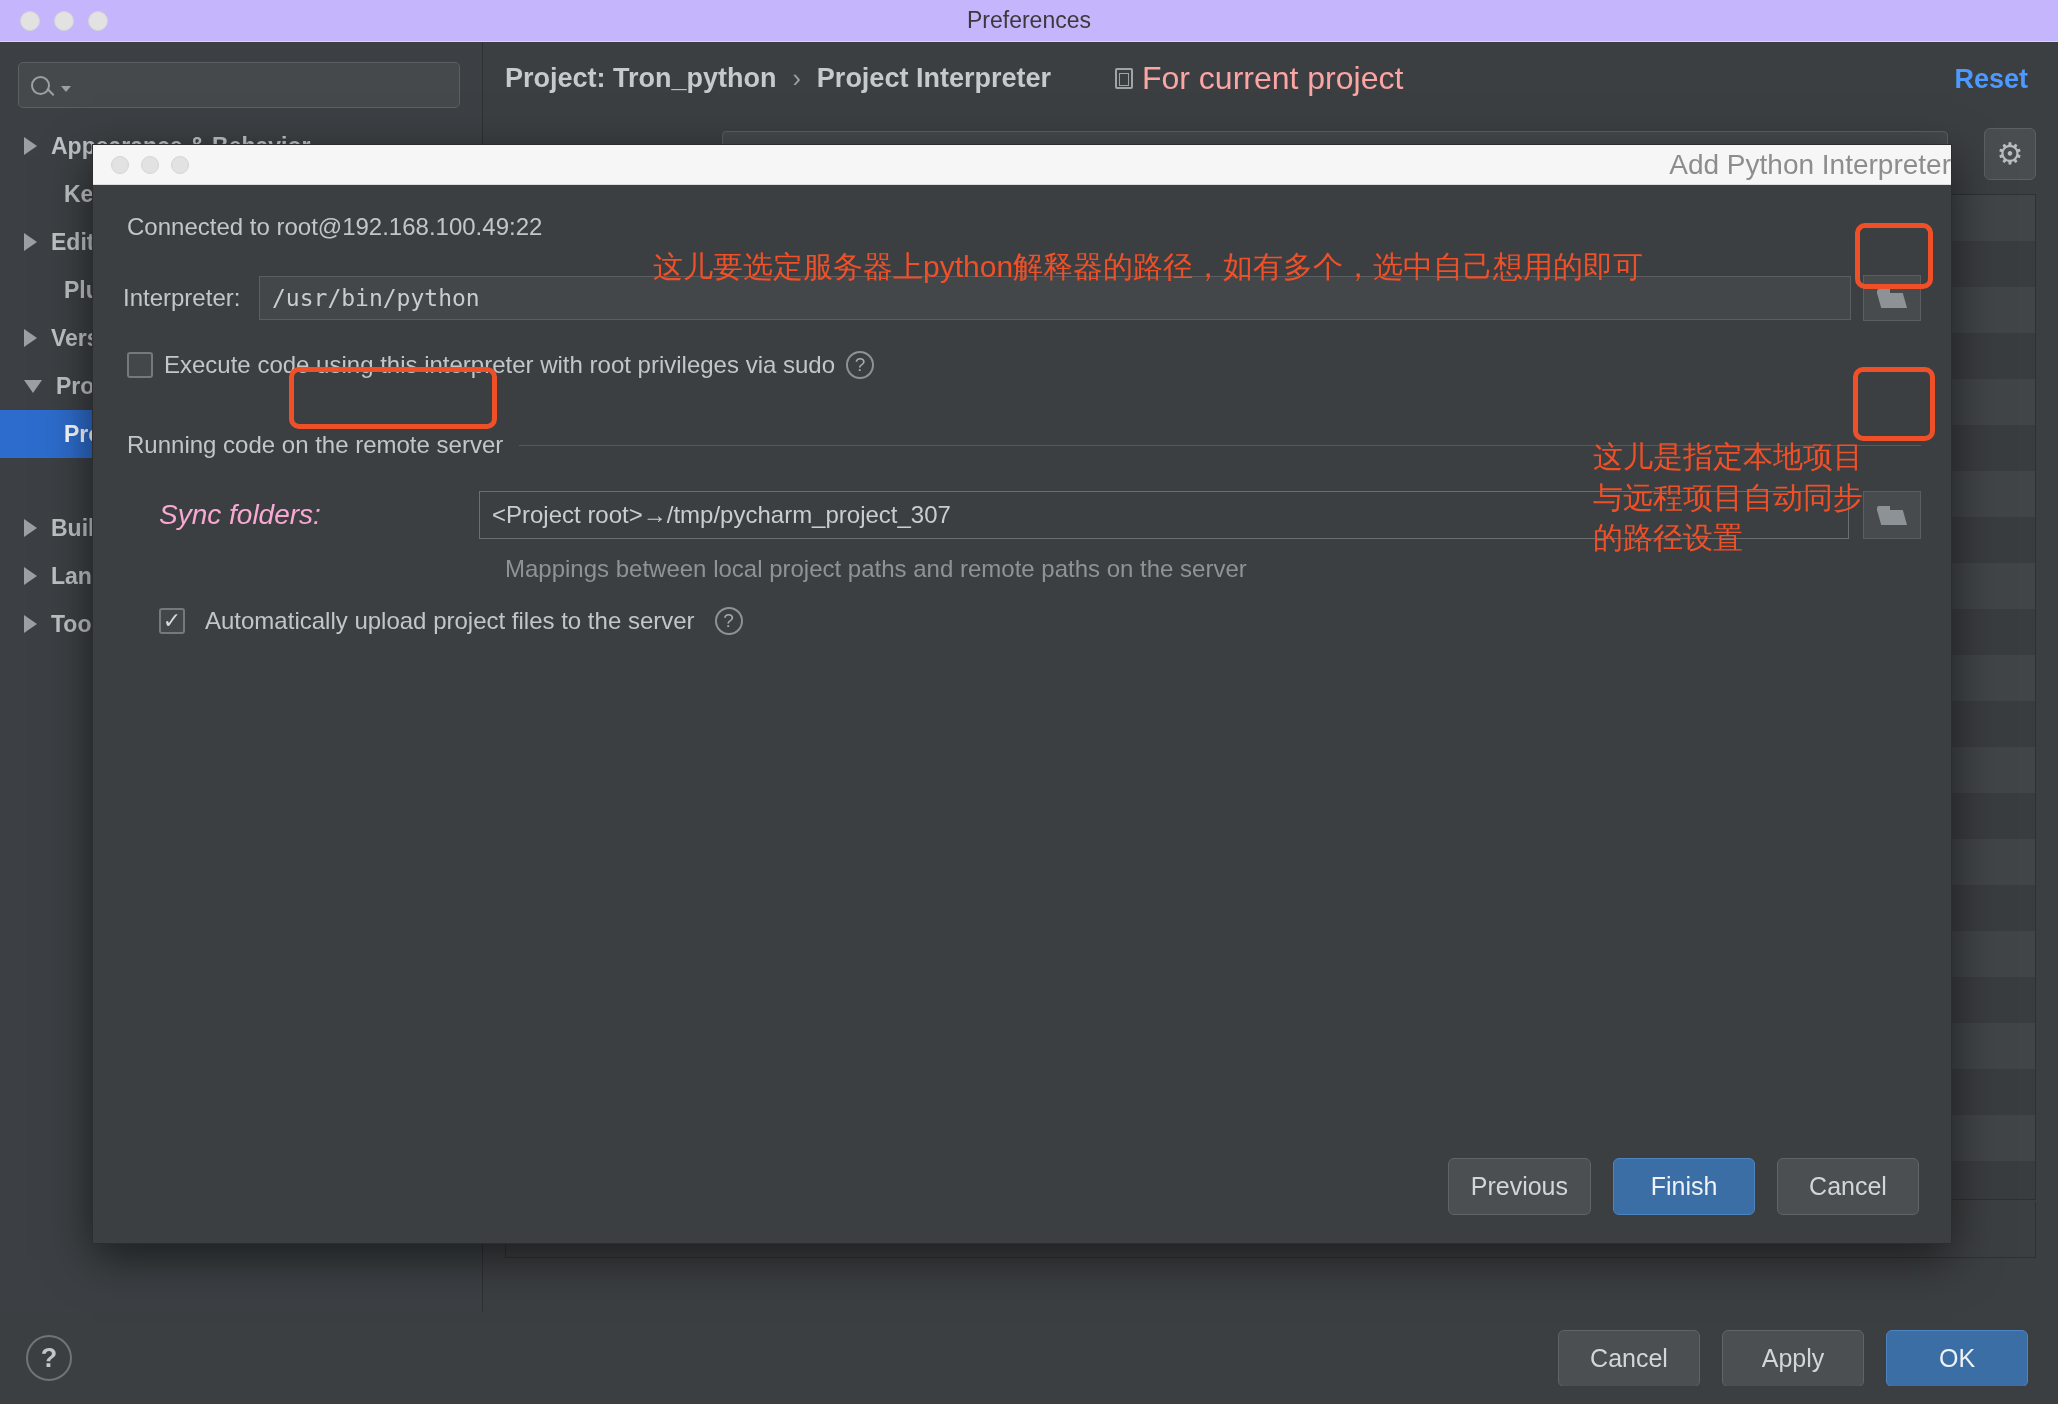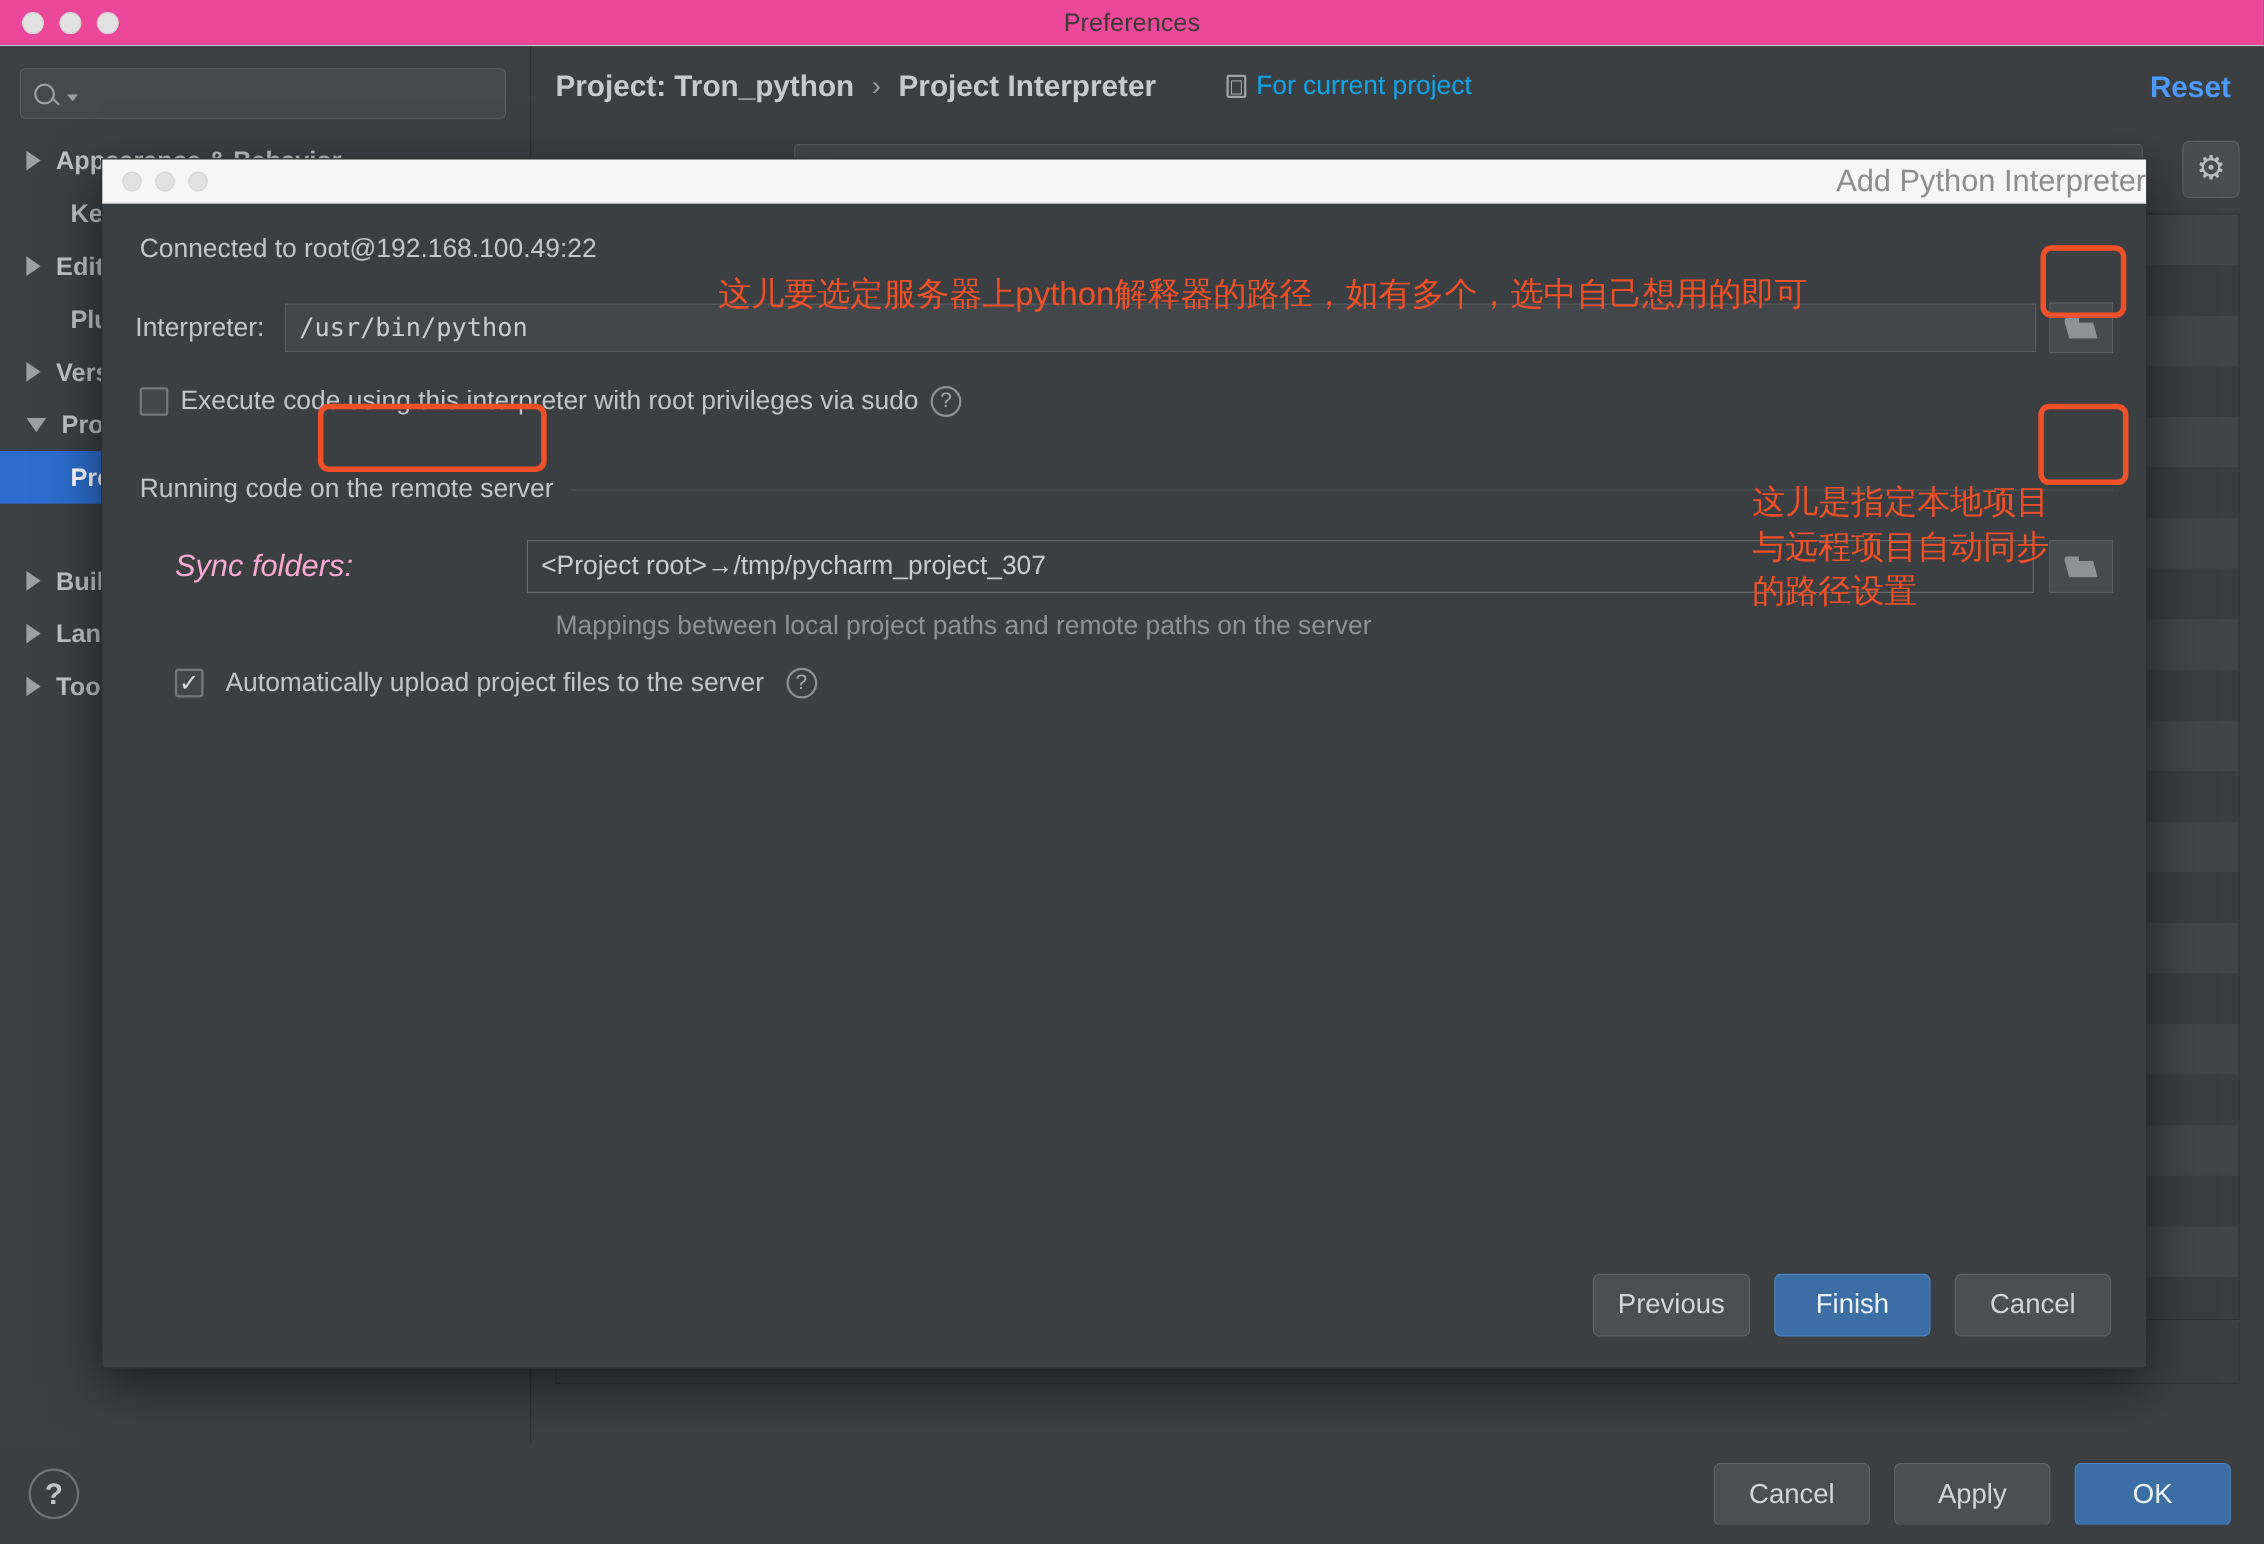--- a/index.html
+++ b/index.html
@@ -11,21 +11,21 @@
   }
 
   
   #prefs-window {
     position: absolute; left: 0; top: 0;
     width: 2058px; height: 1404px;
     background: #3c3f41;
     display: flex; flex-direction: column;
   }
   .mac-titlebar {
-    height: 42px; background: #ec4899;
+    height: 42px; background: #c4b5fd;
     display: flex; align-items: center; position: relative;
     flex: 0 0 auto;
     border-bottom: 1px solid #d8d8d8;
   }
   .traffic { display: flex; gap: 14px; padding-left: 20px; }
   .tl-dot {
     width: 20px; height: 20px; border-radius: 50%;
     background: #e2e2e2; border: 1px solid #d5d5d5;
   }
   .mac-title {
@@ -89,21 +89,21 @@
   
   #prefs-main { flex: 1 1 auto; position: relative; background: #3c3f41; min-width: 0; }
   #breadcrumb-bar {
     display: flex; align-items: center; height: 72px;
     padding-left: 22px; gap: 16px;
   }
   .crumb { color: #c6cacd; font-size: 27px; font-weight: bold; }
   .crumb-sep { color: #9aa0a4; font-size: 25px; }
   #for-current-project {
     display: flex; align-items: center; gap: 9px;
-    margin-left: 48px; color: #0ea5e9; font-size: 24px;
+    margin-left: 48px; color: #fca5a5; font-size: 32px;
   }
   .copy-icon {
     width: 18px; height: 21px; border: 2px solid #9fa4a8; border-radius: 2px;
     position: relative; display: inline-block;
   }
   .copy-icon::before {
     content: ""; position: absolute; left: 2px; top: 3px;
     width: 8px; height: 11px; border: 1px solid #9fa4a8;
   }
   #reset-link {

